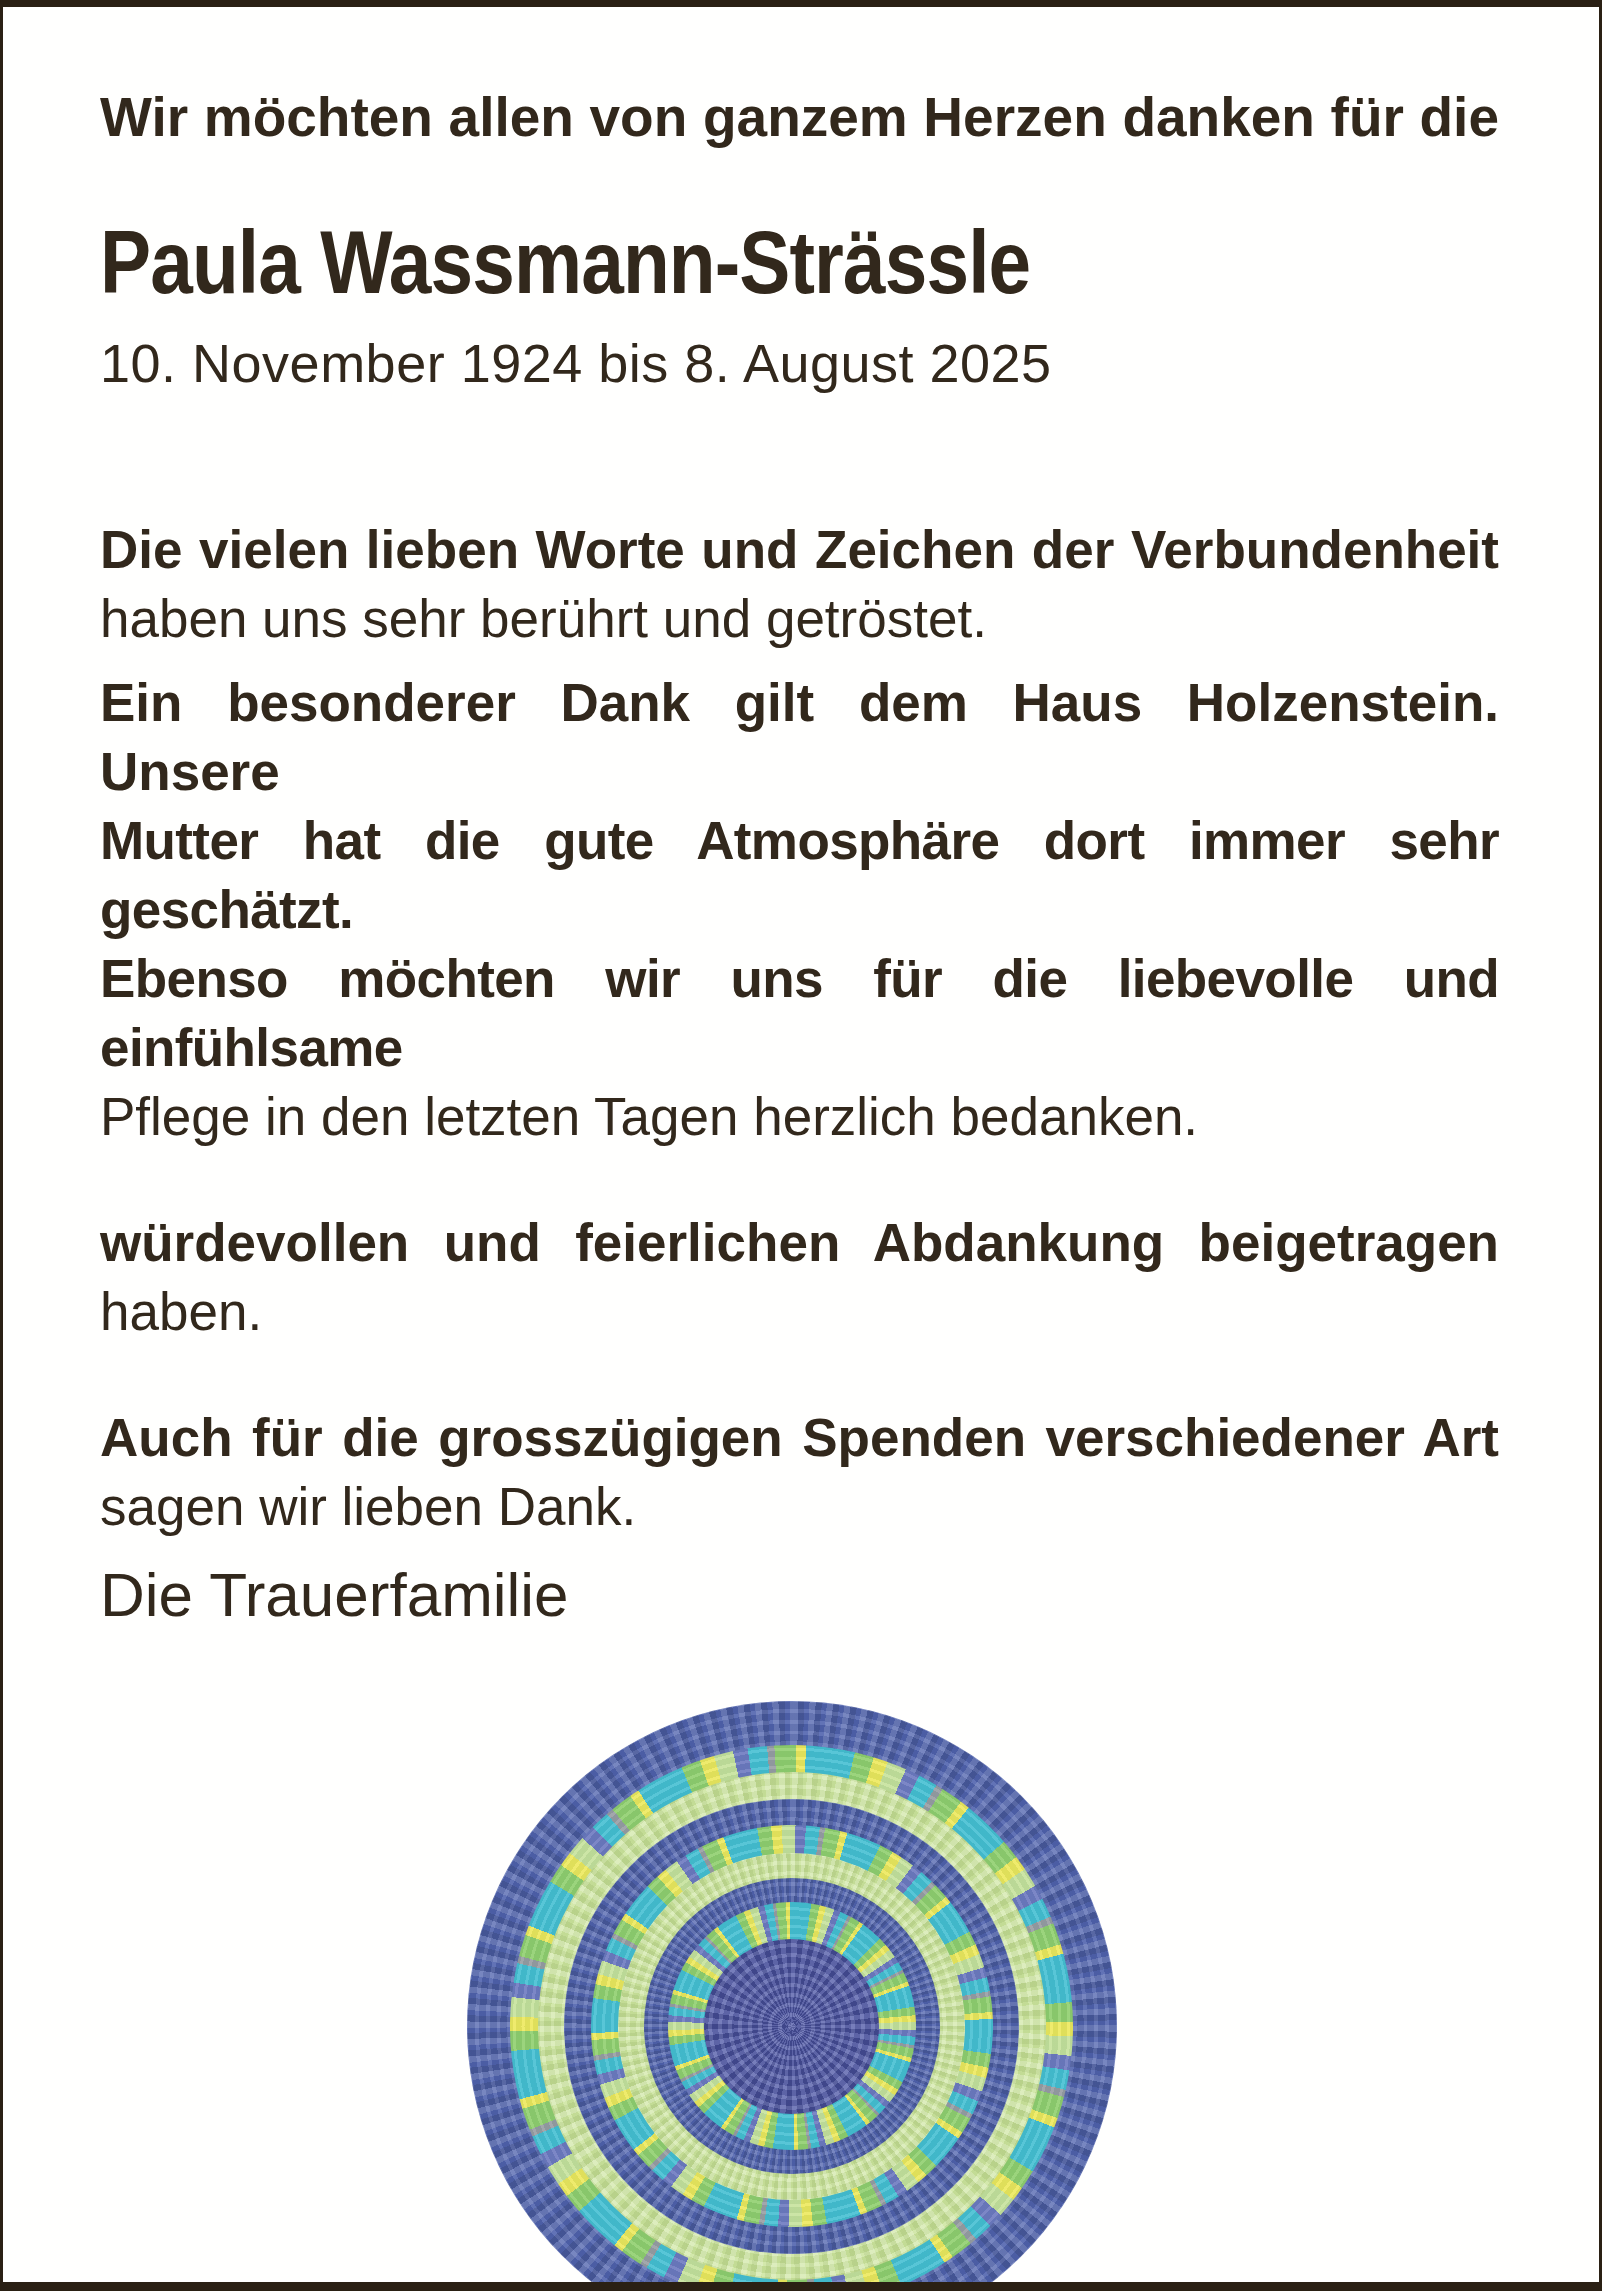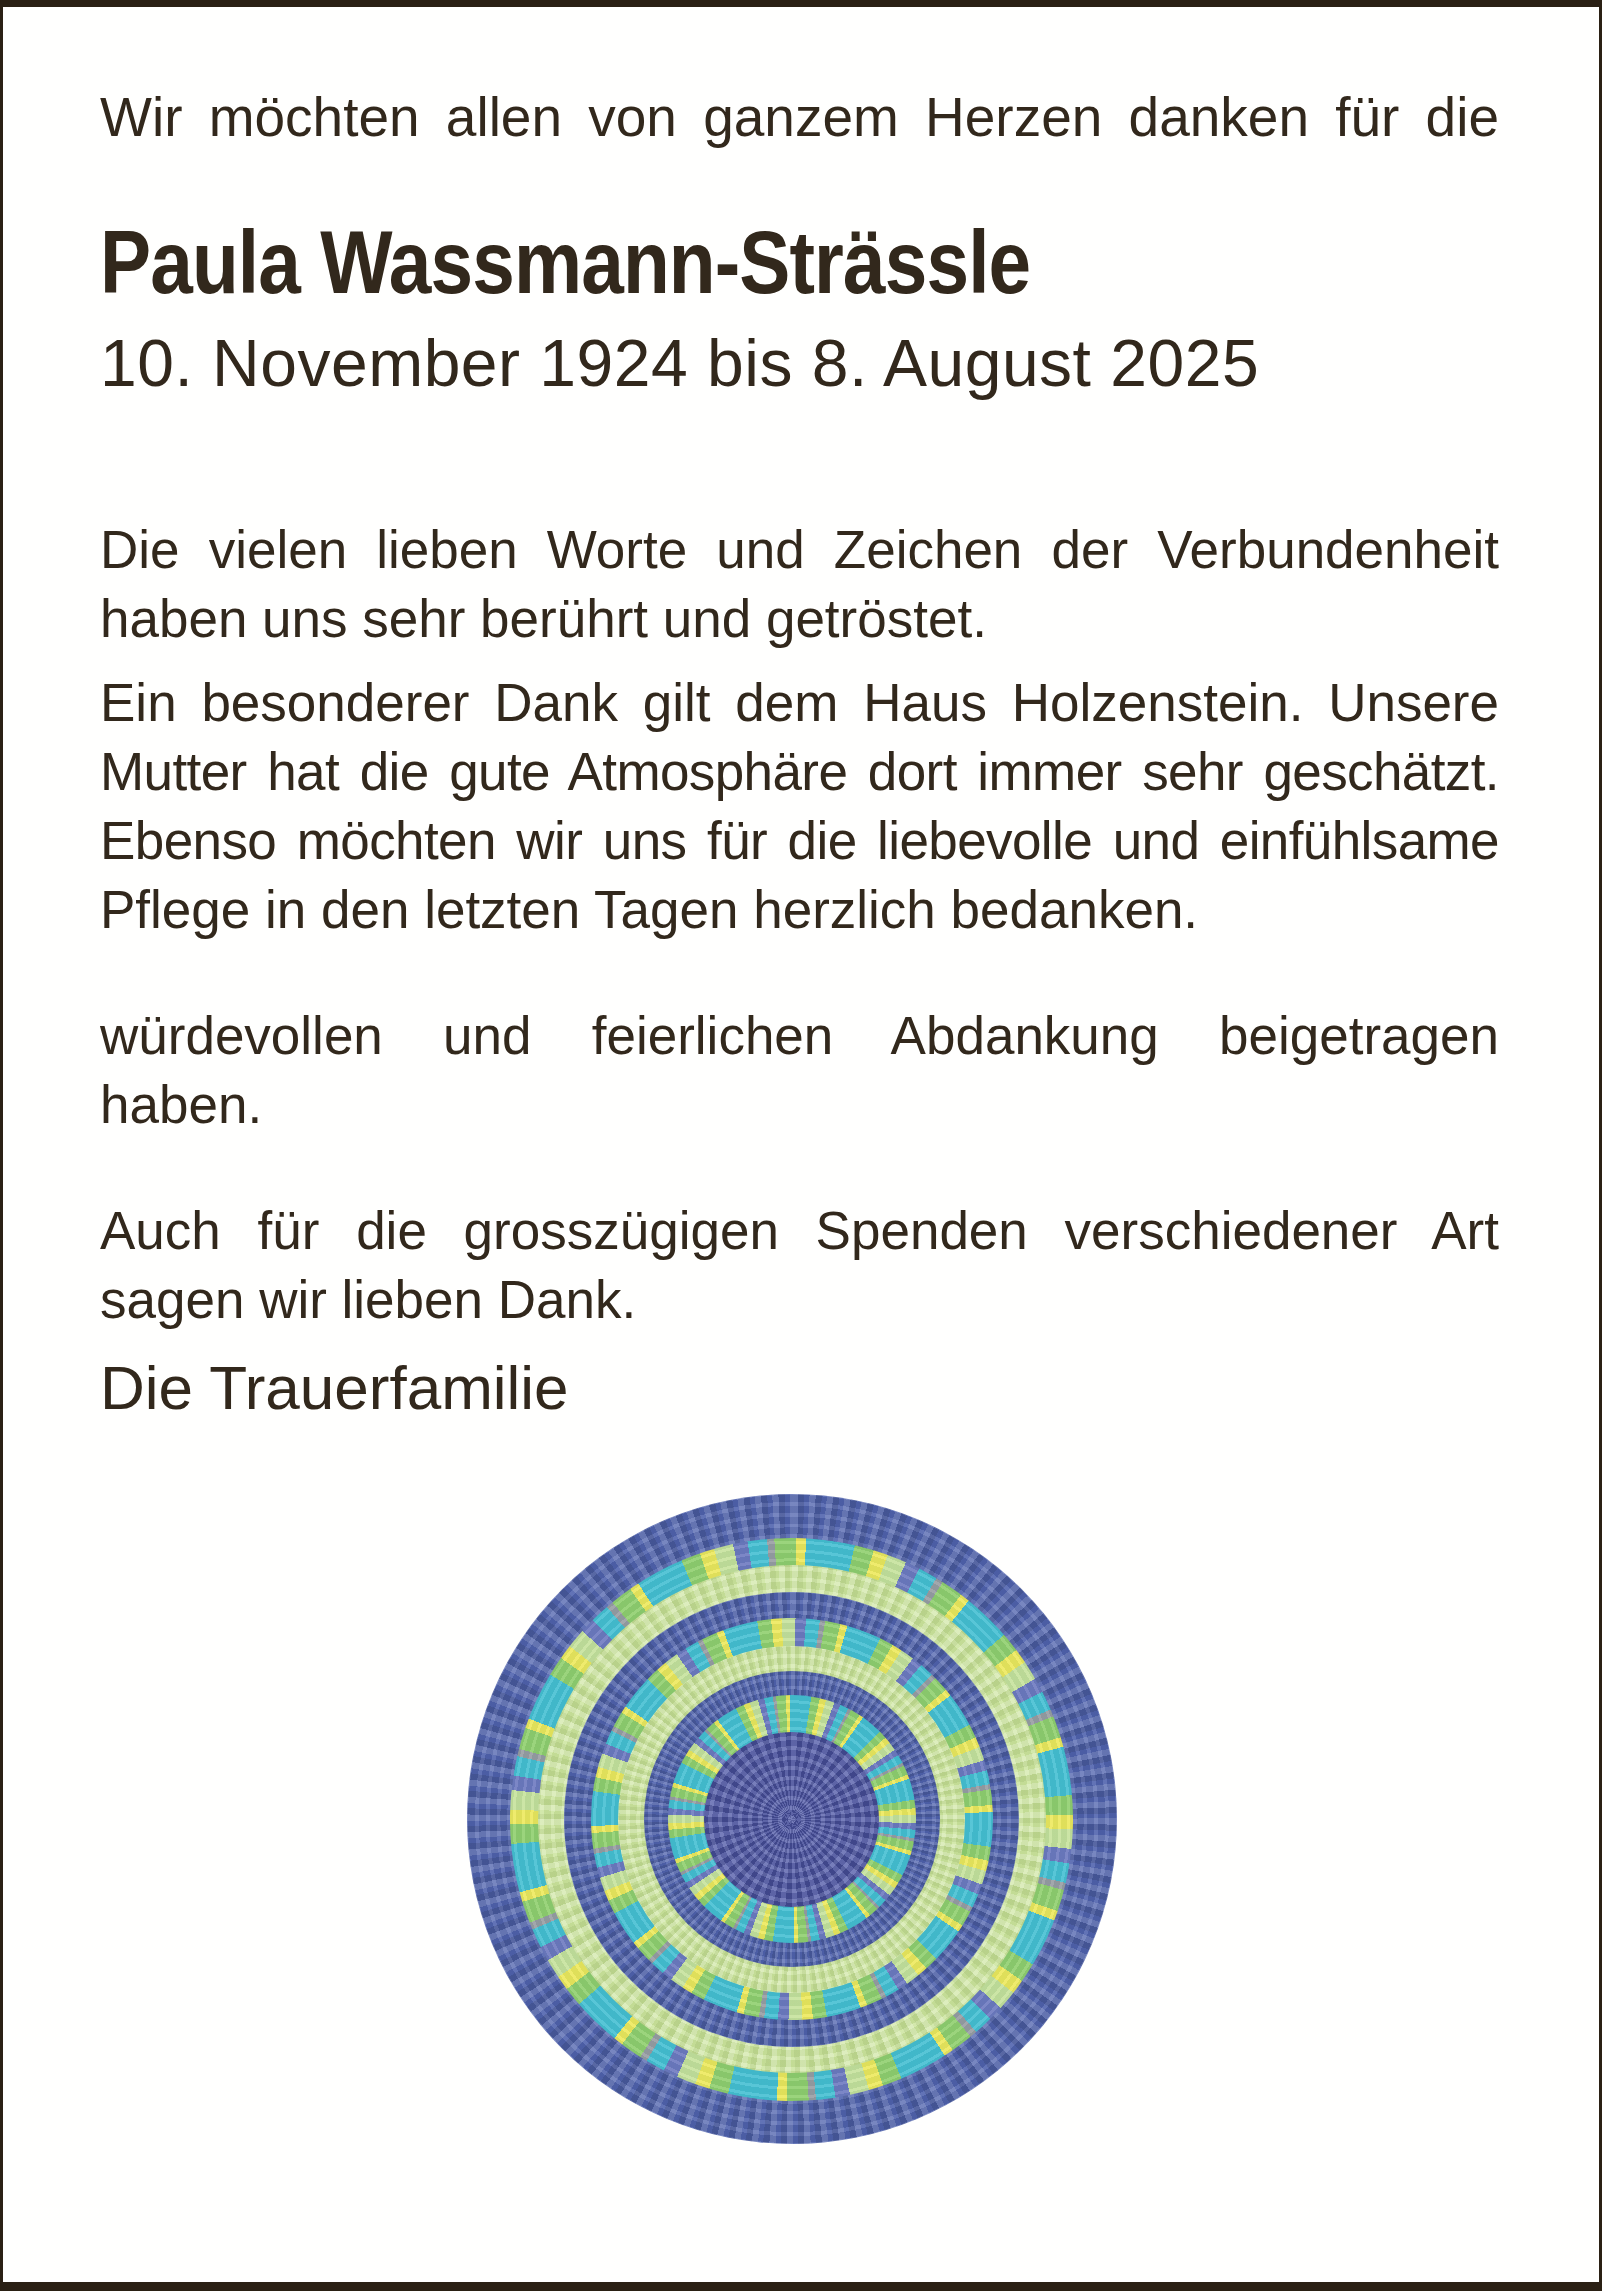--- a/index.html
+++ b/index.html
@@ -19,29 +19,29 @@
     position:relative;width:1603px;height:2291px;box-sizing:border-box;
     background:var(--bg);color:var(--text);
     border-top:7.9px solid var(--frame);
     border-bottom:9.9px solid var(--frame);
     border-left:3px solid var(--frame);
     border-right:4.9px solid var(--frame);
     overflow:hidden;
   }
   .content{position:absolute;left:97px;top:0;width:1399px;}
   .line{display:block;}
-  .j{text-align:justify;text-align-last:justify;}
+  .j{text-align:justify;text-align-last:justify;font-weight:bold;}
   .tight{letter-spacing:-0.6px;word-spacing:-3.9px;}
   .intro{margin-top:73px;font-size:55px;line-height:75px;}
   .name{
     margin-top:59px;font-size:89px;line-height:97px;font-weight:700;
     letter-spacing:-1px;white-space:nowrap;
     transform:scaleX(0.86);transform-origin:left center;
   }
-  .dates{margin-top:16.7px;font-size:66px;line-height:71px;letter-spacing:0.5px;}
+  .dates{margin-top:16.7px;font-size:54px;line-height:71px;letter-spacing:0.5px;}
   .para{font-size:53px;line-height:69px;}
   .p-condolence{margin-top:116px;}
   .p-haus{margin-top:15px;}
   .p-abdankung{margin-top:57px;}
   .p-spenden{margin-top:57px;}
   .signoff{margin-top:19.7px;font-size:62px;line-height:69px;}
 
   
   .doily{
     position:relative;width:650px;height:650px;

